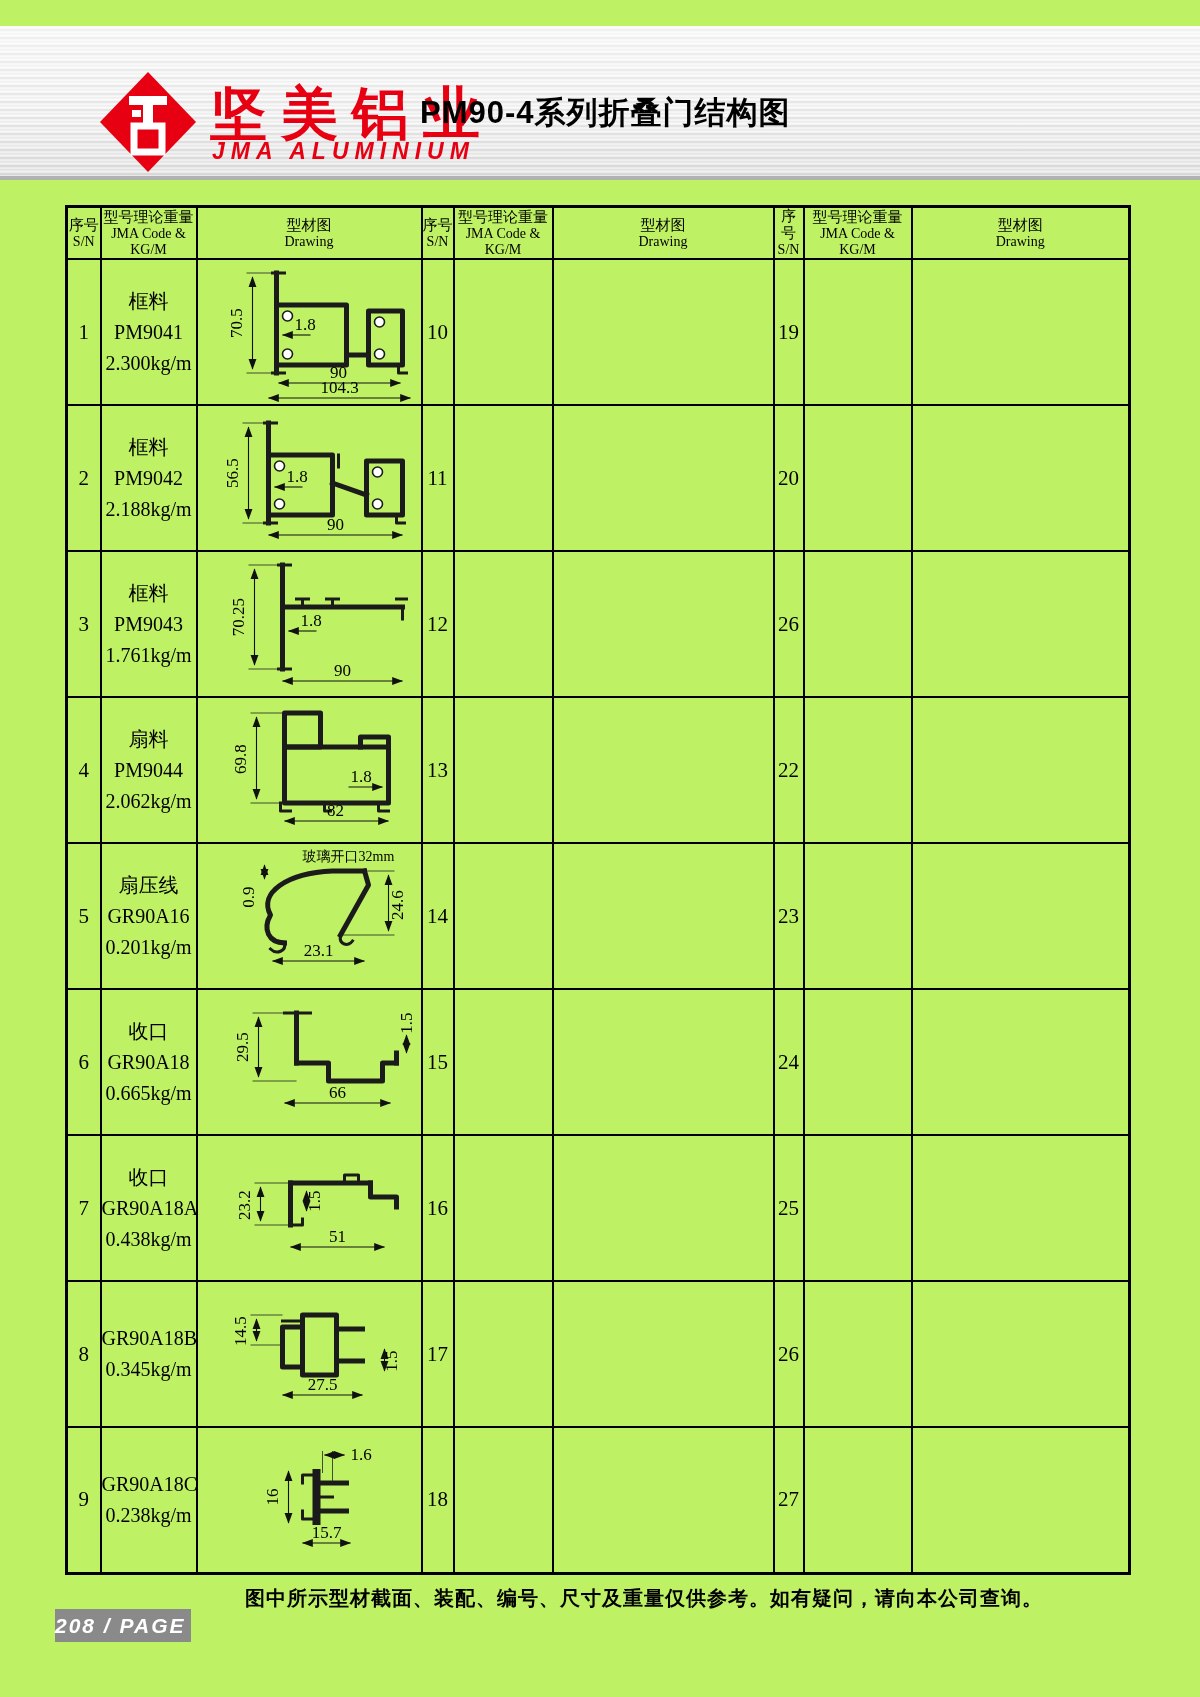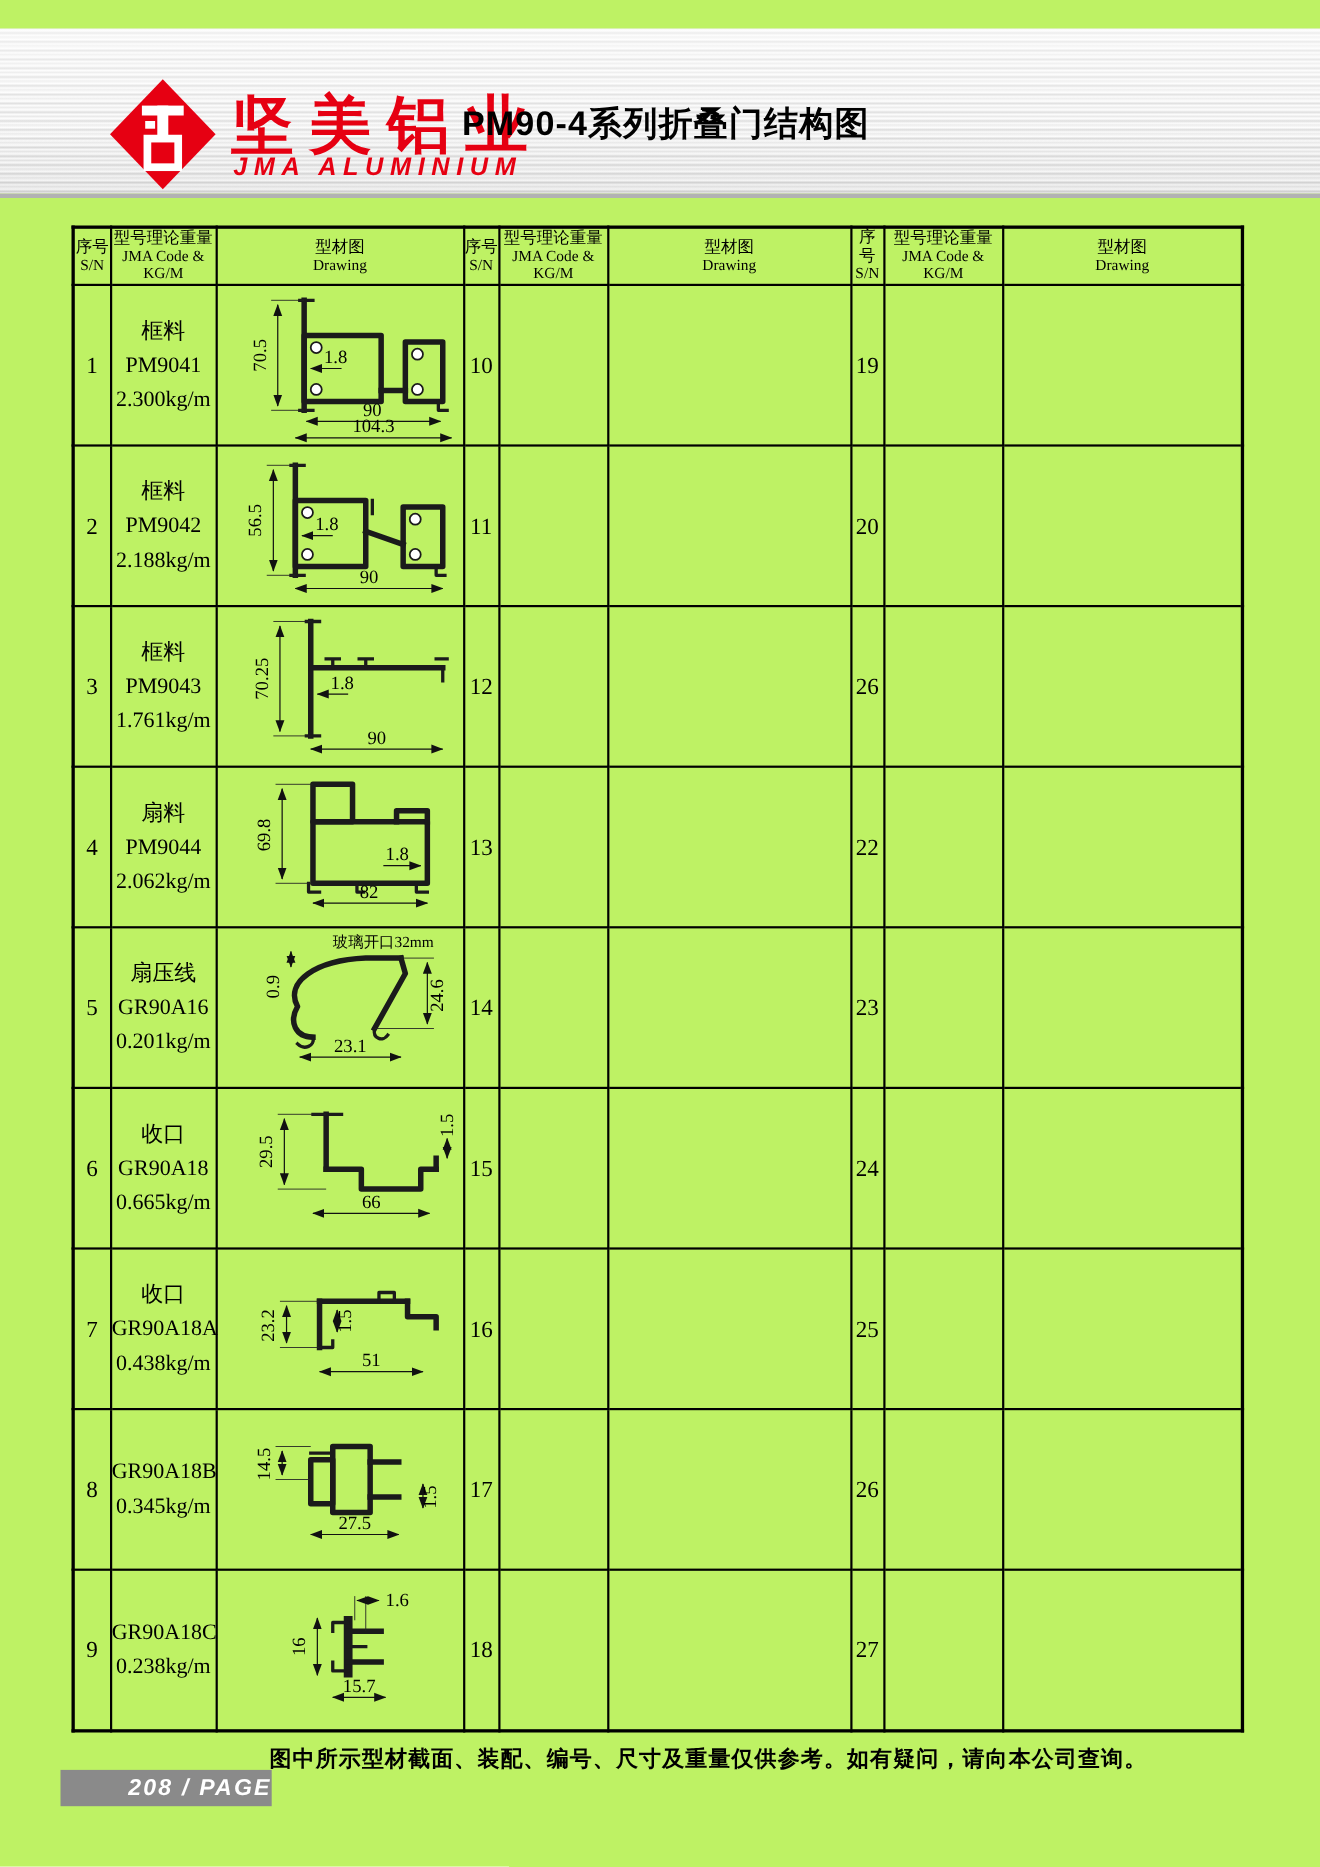--- a/index.html
+++ b/index.html
@@ -40,22 +40,22 @@
   .p4{fill:none;stroke:#1b1b1b;stroke-width:3;stroke-linejoin:round;stroke-linecap:square;}
   .c{fill:#fff;stroke:#1b1b1b;stroke-width:1.6;}
   .e{stroke:#222;stroke-width:.8;}
   .dl{stroke:#111;stroke-width:1.1;marker-start:url(#ar);marker-end:url(#ar);}
   .dls{stroke:#111;stroke-width:1.1;marker-start:url(#ar);}
   .dle{stroke:#111;stroke-width:1.1;marker-end:url(#ar);}
   .t{font-family:"Liberation Serif","DejaVu Serif",serif;font-size:17px;fill:#000;}
   .tn{font-family:"Liberation Serif","DejaVu Serif",serif;font-size:14px;fill:#000;}
 
   
-  .badge{position:absolute;left:55px;top:1609px;width:159px;height:33px;background:#8a8a8a;
-        display:flex;align-items:center;justify-content:flex-end;z-index:2;padding-left:33px;}
+  .badge{position:absolute;left:55px;top:1609px;width:136px;height:33px;background:#8a8a8a;
+        display:flex;align-items:center;justify-content:flex-start;z-index:2;}
   .badge span{font-family:"Liberation Sans","DejaVu Sans",sans-serif;font-style:italic;font-weight:700;
         font-size:21px;letter-spacing:2px;color:#fff;white-space:nowrap;}
   .note-cn{position:absolute;left:245px;top:1585px;font-family:Liberation Serif, serif;
         font-weight:600;font-size:20px;letter-spacing:1px;white-space:nowrap;}
   .note-en{position:absolute;left:245px;top:1616px;font-size:20.5px;white-space:nowrap;}
 </style>
 </head>
 <body>
 
 <div class="page">

